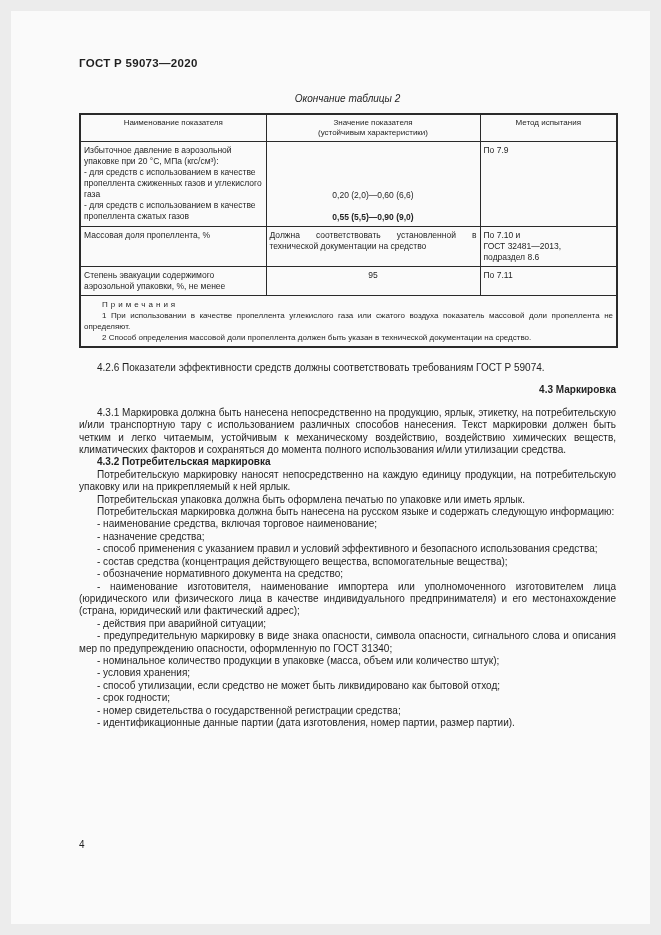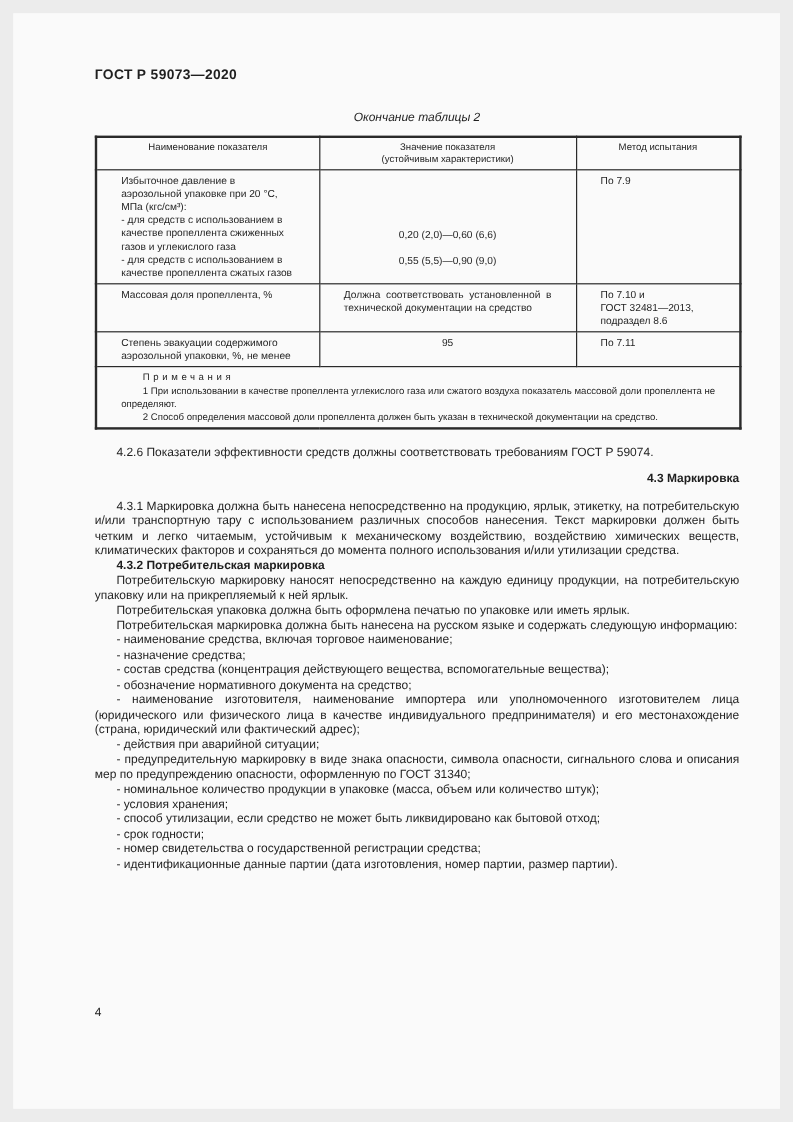--- a/index.html
+++ b/index.html
@@ -29,34 +29,34 @@
   table.t2 {
     margin-top:9px;
     border-collapse:collapse;
     width:537px;
     font-size:8.5px; line-height:11px;
     table-layout:fixed;
   }
   table.t2 td, table.t2 th {
     border:1px solid #2a2a2a;
     vertical-align:top;
-    padding:3px 20px;
+    padding:3px 3px;
     font-weight:normal;
   }
   table.t2 { border:2px solid #2a2a2a; }
   col.c1{width:186px;} col.c2{width:214px;} col.c3{width:137px;}
   th.hd {
     text-align:center; vertical-align:middle;
     font-size:8px; line-height:10px; padding:5px 4px;
     white-space:pre-line;
   }
   .cell-name p { margin:0; }
   .val-col { text-align:center; }
   .v1 { margin-top:45px; }
-  .v2 { margin-top:11px; }
+  .v2 { margin-top:11px;font-weight:bold; }
   td.center-mid { text-align:center; vertical-align:middle; }
   .pre { white-space:pre-line; }
   .notes-cell { font-size:8px; line-height:11px; padding:4px 6px 6px 6px; }
   .notes-title { text-indent:18px; letter-spacing:3px; }
   .note { text-indent:18px; text-align:justify; }
   .blocks { margin-top:14px; font-size:10px; line-height:12.4px; }
   .blk { text-indent:18px; text-align:justify; }
   .blk.gap { margin-bottom:10px; }
   .blk.bold { font-weight:bold; text-align:left; }
   .blk.gaps { font-weight:bold; text-align:right; margin:10px 0; }
@@ -126,20 +126,21 @@
   <div class="blocks">
       <div class="blk gap">4.2.6 Показатели эффективности средств должны соответствовать требованиям ГОСТ Р 59074.</div>
       <div class="blk gaps">4.3 Маркировка</div>
       <div class="blk">4.3.1 Маркировка должна быть нанесена непосредственно на продукцию, ярлык, этикетку, на потребительскую и/или транспортную тару с использованием различных способов нанесения. Текст маркировки должен быть четким и легко читаемым, устойчивым к механическому воздействию, воздействию химических веществ, климатических факторов и сохраняться до момента полного использования и/или утилизации средства.</div>
       <div class="blk bold">4.3.2 Потребительская маркировка</div>
       <div class="blk">Потребительскую маркировку наносят непосредственно на каждую единицу продукции, на потребительскую упаковку или на прикрепляемый к ней ярлык.</div>
       <div class="blk">Потребительская упаковка должна быть оформлена печатью по упаковке или иметь ярлык.</div>
       <div class="blk">Потребительская маркировка должна быть нанесена на русском языке и содержать следующую информацию:</div>
       <div class="blk">- наименование средства, включая торговое наименование;</div>
       <div class="blk">- назначение средства;</div>
+      <div class="blk">- способ применения с указанием правил и условий эффективного и безопасного использования средства;</div>
       <div class="blk">- состав средства (концентрация действующего вещества, вспомогательные вещества);</div>
       <div class="blk">- обозначение нормативного документа на средство;</div>
       <div class="blk">- наименование изготовителя, наименование импортера или уполномоченного изготовителем лица (юридического или физического лица в качестве индивидуального предпринимателя) и его местонахождение (страна, юридический или фактический адрес);</div>
       <div class="blk">- действия при аварийной ситуации;</div>
       <div class="blk">- предупредительную маркировку в виде знака опасности, символа опасности, сигнального слова и описания мер по предупреждению опасности, оформленную по ГОСТ 31340;</div>
       <div class="blk">- номинальное количество продукции в упаковке (масса, объем или количество штук);</div>
       <div class="blk">- условия хранения;</div>
       <div class="blk">- способ утилизации, если средство не может быть ликвидировано как бытовой отход;</div>
       <div class="blk">- срок годности;</div>
       <div class="blk">- номер свидетельства о государственной регистрации средства;</div>

